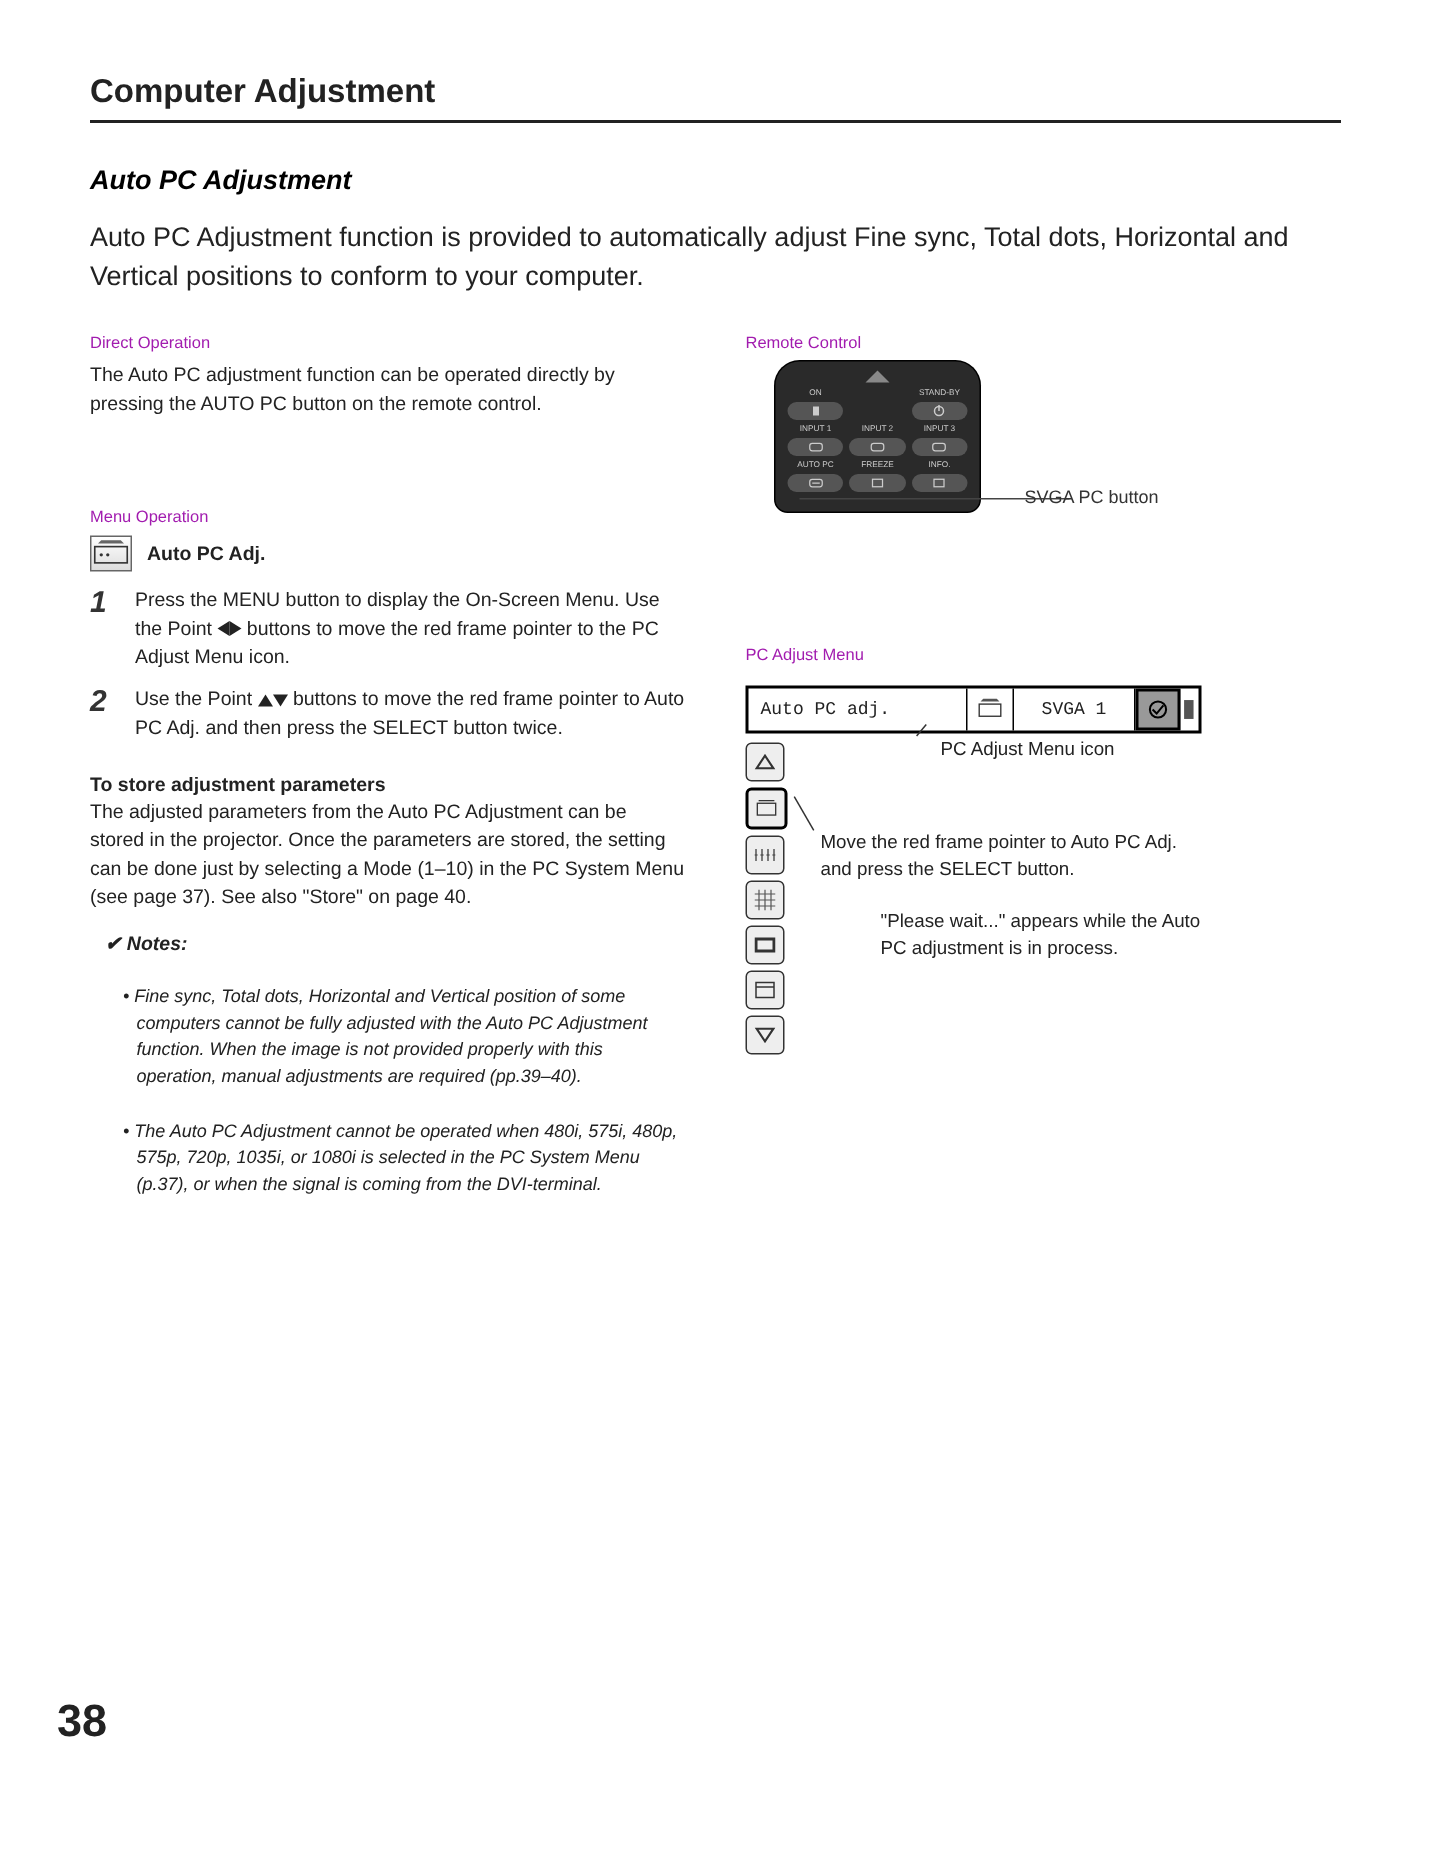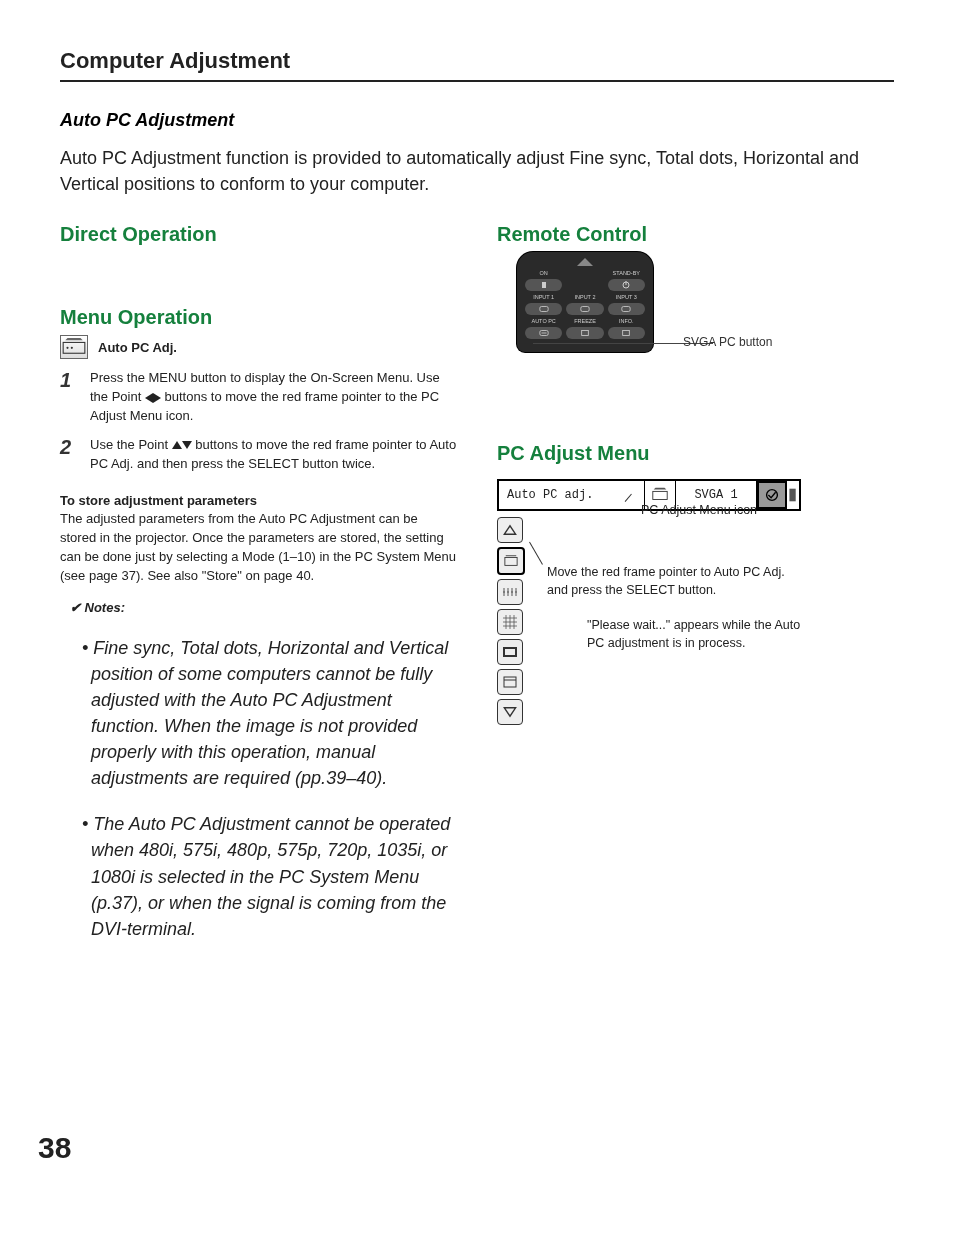--- a/index.html
+++ b/index.html
@@ -37,24 +37,24 @@
     line-height: 1.45;
     margin-bottom: 26px;
   }
   .columns {
     display: flex;
     gap: 40px;
   }
   .col-left { flex: 1 1 50%; }
   .col-right { flex: 1 1 50%; }
   .sub-head {
-    font-size: 20px;
-    font-weight: bold;
+    font-size: 11px;
+    font-weight: normal;
     margin-bottom: 6px;
-    color:#15803d;
+    color:#a21caf;
   }
   .body-text {
     font-size: 13px;
     line-height: 1.45;
   }
 
   
   .remote {
     width: 120px;
     margin: 6px 0 0 20px;
@@ -99,21 +99,21 @@
   .tri { display:inline-block; vertical-align:middle; }
   .tri-left { width:0;height:0;border-top:5px solid transparent;border-bottom:5px solid transparent;border-right:8px solid #222;}
   .tri-right { width:0;height:0;border-top:5px solid transparent;border-bottom:5px solid transparent;border-left:8px solid #222;}
   .tri-up { width:0;height:0;border-left:5px solid transparent;border-right:5px solid transparent;border-bottom:8px solid #222;}
   .tri-down { width:0;height:0;border-left:5px solid transparent;border-right:5px solid transparent;border-top:8px solid #222;}
 
   .store-head { font-weight:bold; font-size:13px; margin-bottom:2px;}
   .notes-head { font-weight:bold; font-style:italic; font-size:13px; margin:14px 0 4px 10px;}
   .check { font-family: Arial; }
   .notes-list { margin:0 0 0 22px; padding:0; list-style:none;}
-  .notes-list li { font-style:italic; font-size:18px; line-height:1.45; margin-bottom:6px; text-indent:-9px; padding-left:9px;margin-top:20px;}
+  .notes-list li { font-style:italic; font-size:12px; line-height:1.45; margin-bottom:6px; text-indent:-9px; padding-left:9px;margin-top:20px;}
   .notes-list li::before { content:"• ";}
 
   
   .pcmenu-wrap { margin-top: 40px; position:relative;}
   .menu-bar {
     display:flex; align-items:center; border:2px solid #000; height:28px; width:300px;
     background:#fff;
   }
   .menu-bar .seg { border-right:1px solid #000; height:100%; display:flex; align-items:center; justify-content:center; font-family: "Courier New", monospace; font-size:12px; }
   .menu-bar .seg.title { flex:1; padding:0 8px; justify-content:flex-start;}
@@ -153,20 +153,21 @@
   <div class="chapter-title">Computer Adjustment</div>
 
   <div class="section-title">Auto PC Adjustment</div>
 
   <div class="intro">Auto PC Adjustment function is provided to automatically adjust Fine sync, Total dots, Horizontal and Vertical positions to conform to your computer.</div>
 
   <div class="columns">
 
     <div class="col-left">
       <div class="sub-head">Direct Operation</div>
+      <div class="body-text">The Auto PC adjustment function can be operated directly by pressing the AUTO PC button on the remote control.</div>
 
       <div class="menu-op">
         <div class="sub-head">Menu Operation</div>
 
         <div class="auto-pc-head">
           <div class="auto-pc-icon">
             <svg viewBox="0 0 24 18">
                 <rect x="2" y="5" width="20" height="10" fill="none" stroke="#333" stroke-width="1"></rect>
                 <path d="M4 3 L20 3 L18 1 L6 1 Z" fill="#666"></path>
                 <circle cx="6" cy="10" r="1" fill="#333"></circle>
@@ -338,21 +339,21 @@
                 </svg>
               </div>
             <div class="ic">
                 <svg viewBox="0 0 10 10">
                   <path d="M1 2 L5 8 L9 2 Z" fill="none" stroke="#333"></path>
                 </svg>
               </div>
           </div>
         </div>
 
-        <div class="callout" style="left:144px; top:60px;">
+        <div class="callout" style="left:130px; top:60px;">
           <span>PC Adjust Menu icon</span>
           <div class="line" style="left:-10px; top:-8px; width:1px; height:10px; transform:rotate(40deg); transform-origin:top;"></div>
         </div>
         <div class="callout" style="left:50px; top:122px; width:260px;">
           <span>Move the red frame pointer to Auto PC Adj. and press the SELECT button.</span>
           <div class="line" style="left:-18px; top:-22px; width:1px; height:26px; transform:rotate(-30deg); transform-origin:top;"></div>
         </div>
         <div class="callout" style="left:90px; top:175px; width:230px;">
           <span>"Please wait..." appears while the Auto PC adjustment is in process.</span>
         </div>

